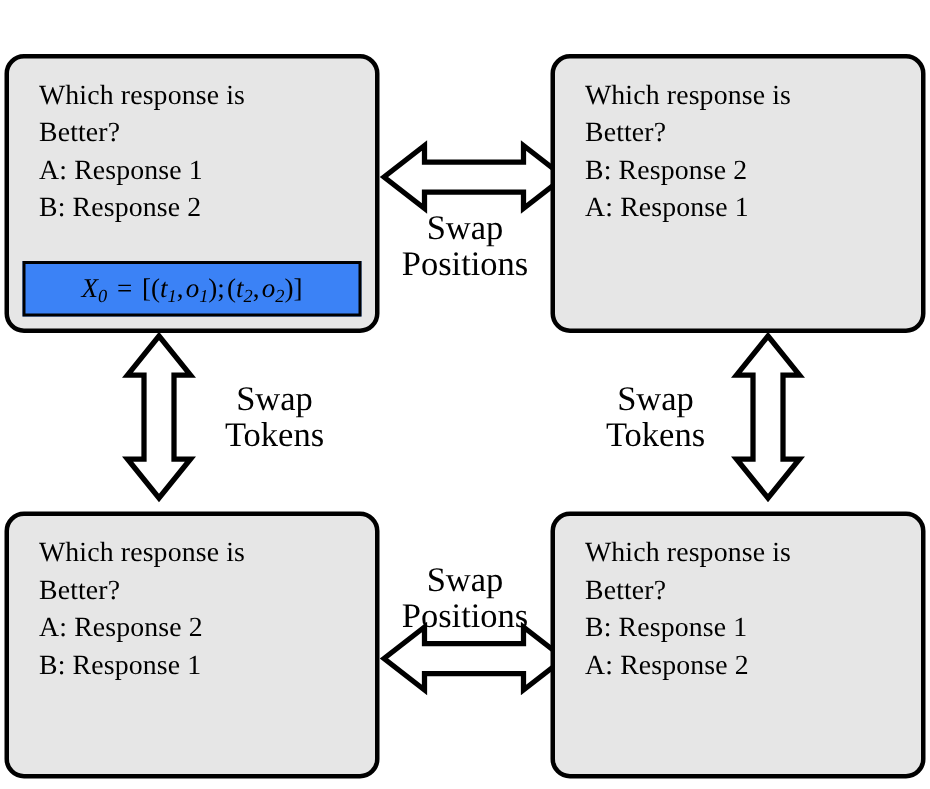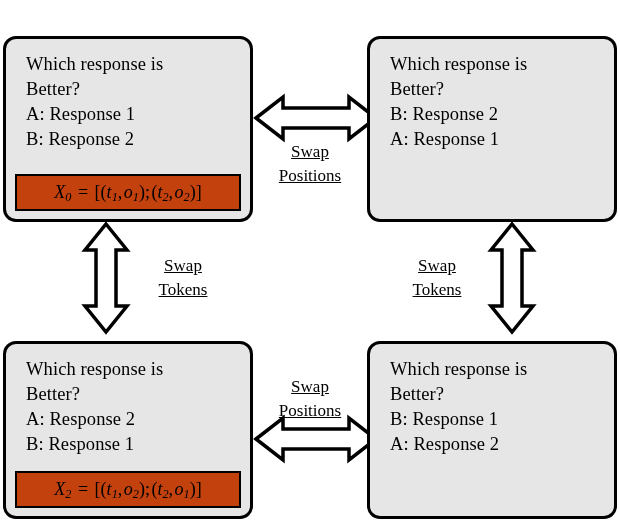--- a/index.html
+++ b/index.html
@@ -49,21 +49,21 @@
   .prompt-lines div { white-space: nowrap; }
 
   
   .formula-box {
     position: absolute;
     left: 9px;
     right: 9px;
     bottom: 8px;
     height: 37px;
     box-sizing: border-box;
-    background: #c2410c;
+    background: #3b82f6;
     border: 2.5px solid #000000;
     display: flex;
     align-items: center;
     justify-content: center;
   }
   .formula {
     font-size: 18px;
     white-space: nowrap;
     font-style: normal;
   }
@@ -72,25 +72,24 @@
     font-size: 0.68em;
     font-style: italic;
     vertical-align: -0.28em;
     line-height: 0;
   }
   .formula .op { padding: 0 2px; }
 
   
   .arrow-label {
     position: absolute;
-    font-size: 17px;
+    font-size: 23px;
     line-height: 24px;
     text-align: center;
     white-space: nowrap;
-    text-decoration: underline;
   }
   .lbl-swap-pos-top  { left: 255px; top: 140px; width: 110px; }
   .lbl-swap-pos-bot  { left: 255px; top: 375px; width: 110px; }
   .lbl-swap-tok-left { left: 128px; top: 254px; width: 110px; }
   .lbl-swap-tok-right{ left: 382px; top: 254px; width: 110px; }
 
   
   svg.arrows {
     position: absolute;
     left: 0; top: 0;
@@ -180,25 +179,20 @@
     </div>
   </div>
 
   <div class="prompt-box box-bl">
     <div class="prompt-lines">
       <div>Which response is</div>
       <div>Better?</div>
       <div>A: Response 2</div>
       <div>B: Response 1</div>
     </div>
-    <div class="formula-box">
-      <span class="formula">
-        <span class="v">X</span><sub>2</sub><span class="op"> = </span><span>[(<span class="v">t</span><sub>1</sub>, <span class="v">o</span><sub>2</sub>); (<span class="v">t</span><sub>2</sub>, <span class="v">o</span><sub>1</sub>)]</span>
-      </span>
-    </div>
   </div>
 
   <div class="prompt-box box-br">
     <div class="prompt-lines">
       <div>Which response is</div>
       <div>Better?</div>
       <div>B: Response 1</div>
       <div>A: Response 2</div>
     </div>
   </div>

